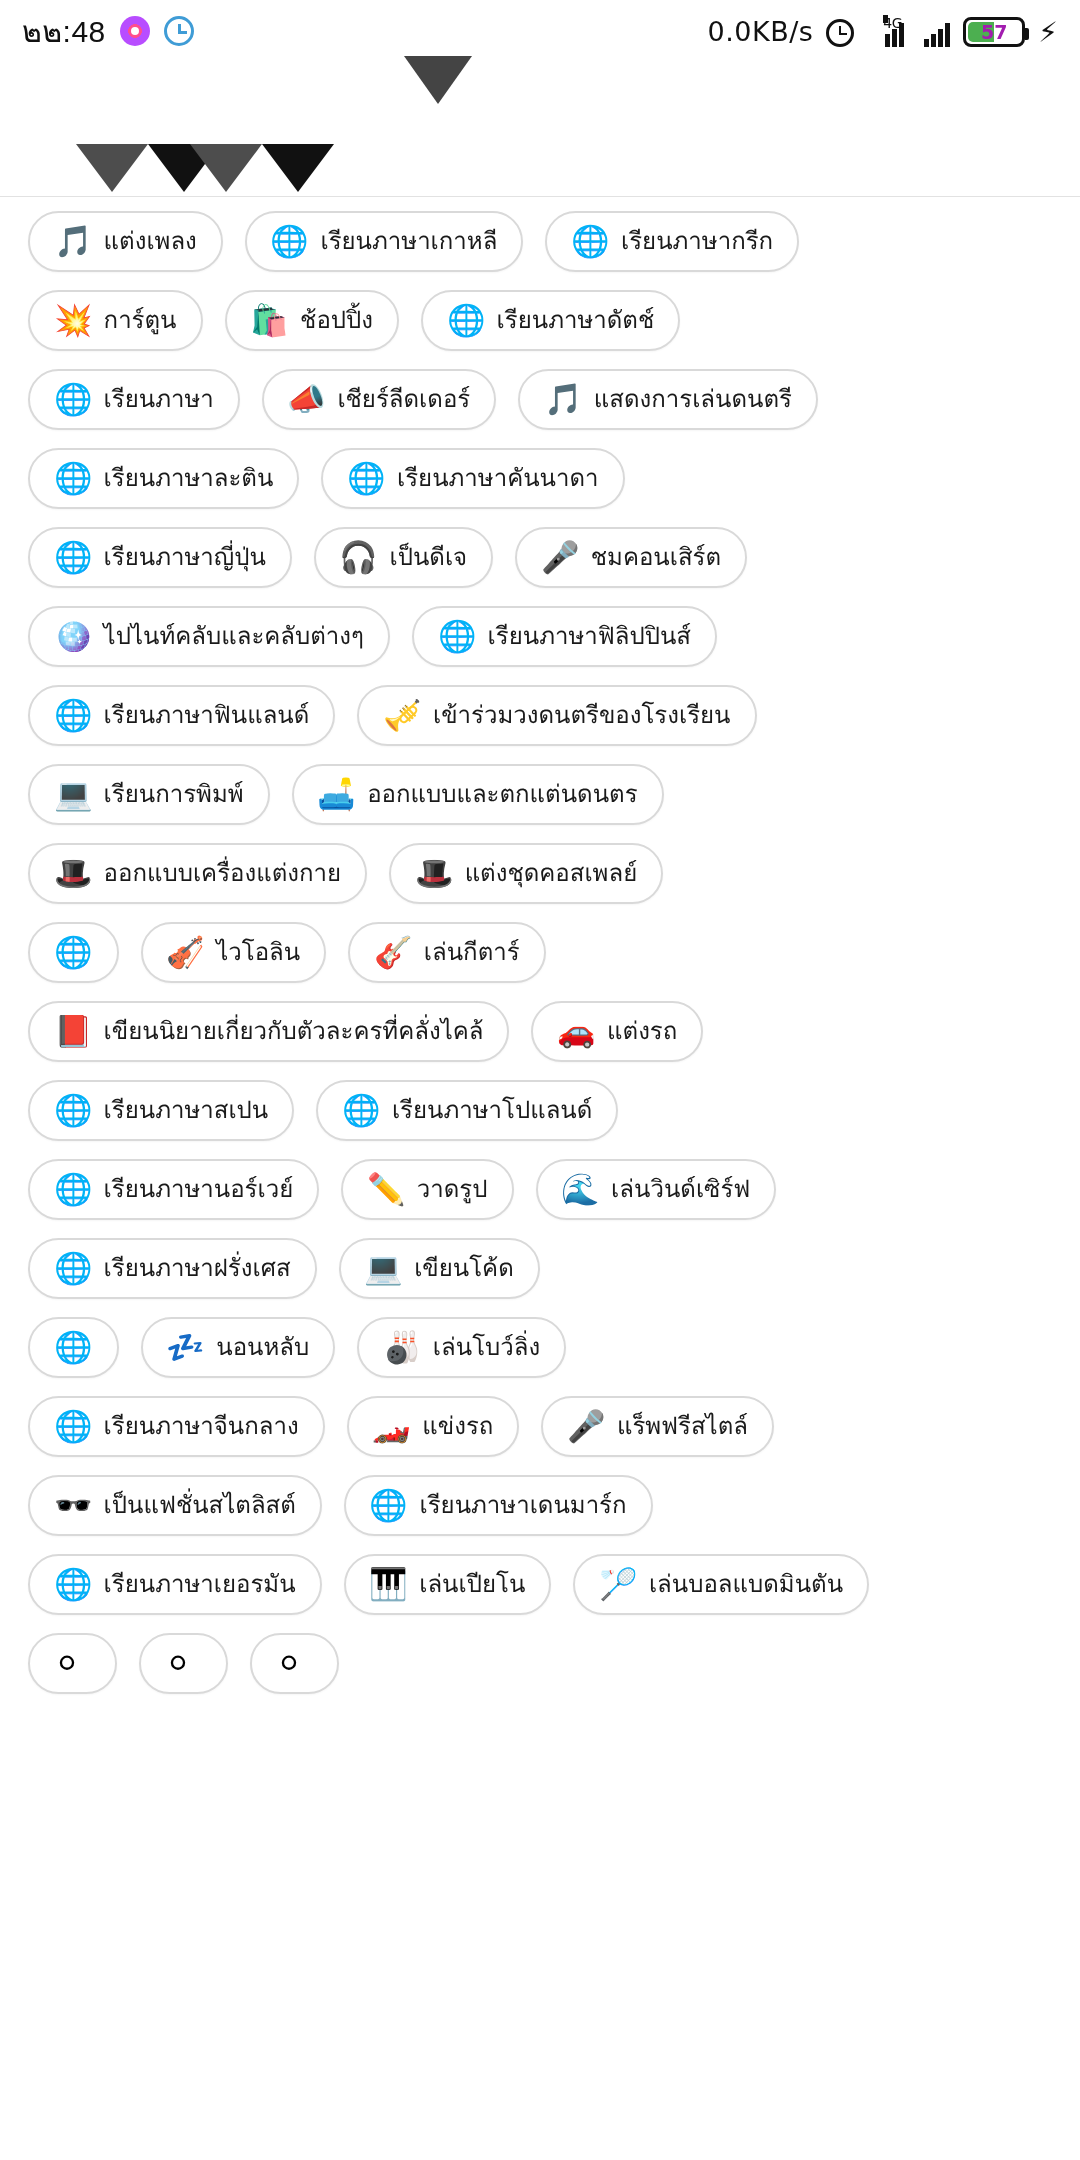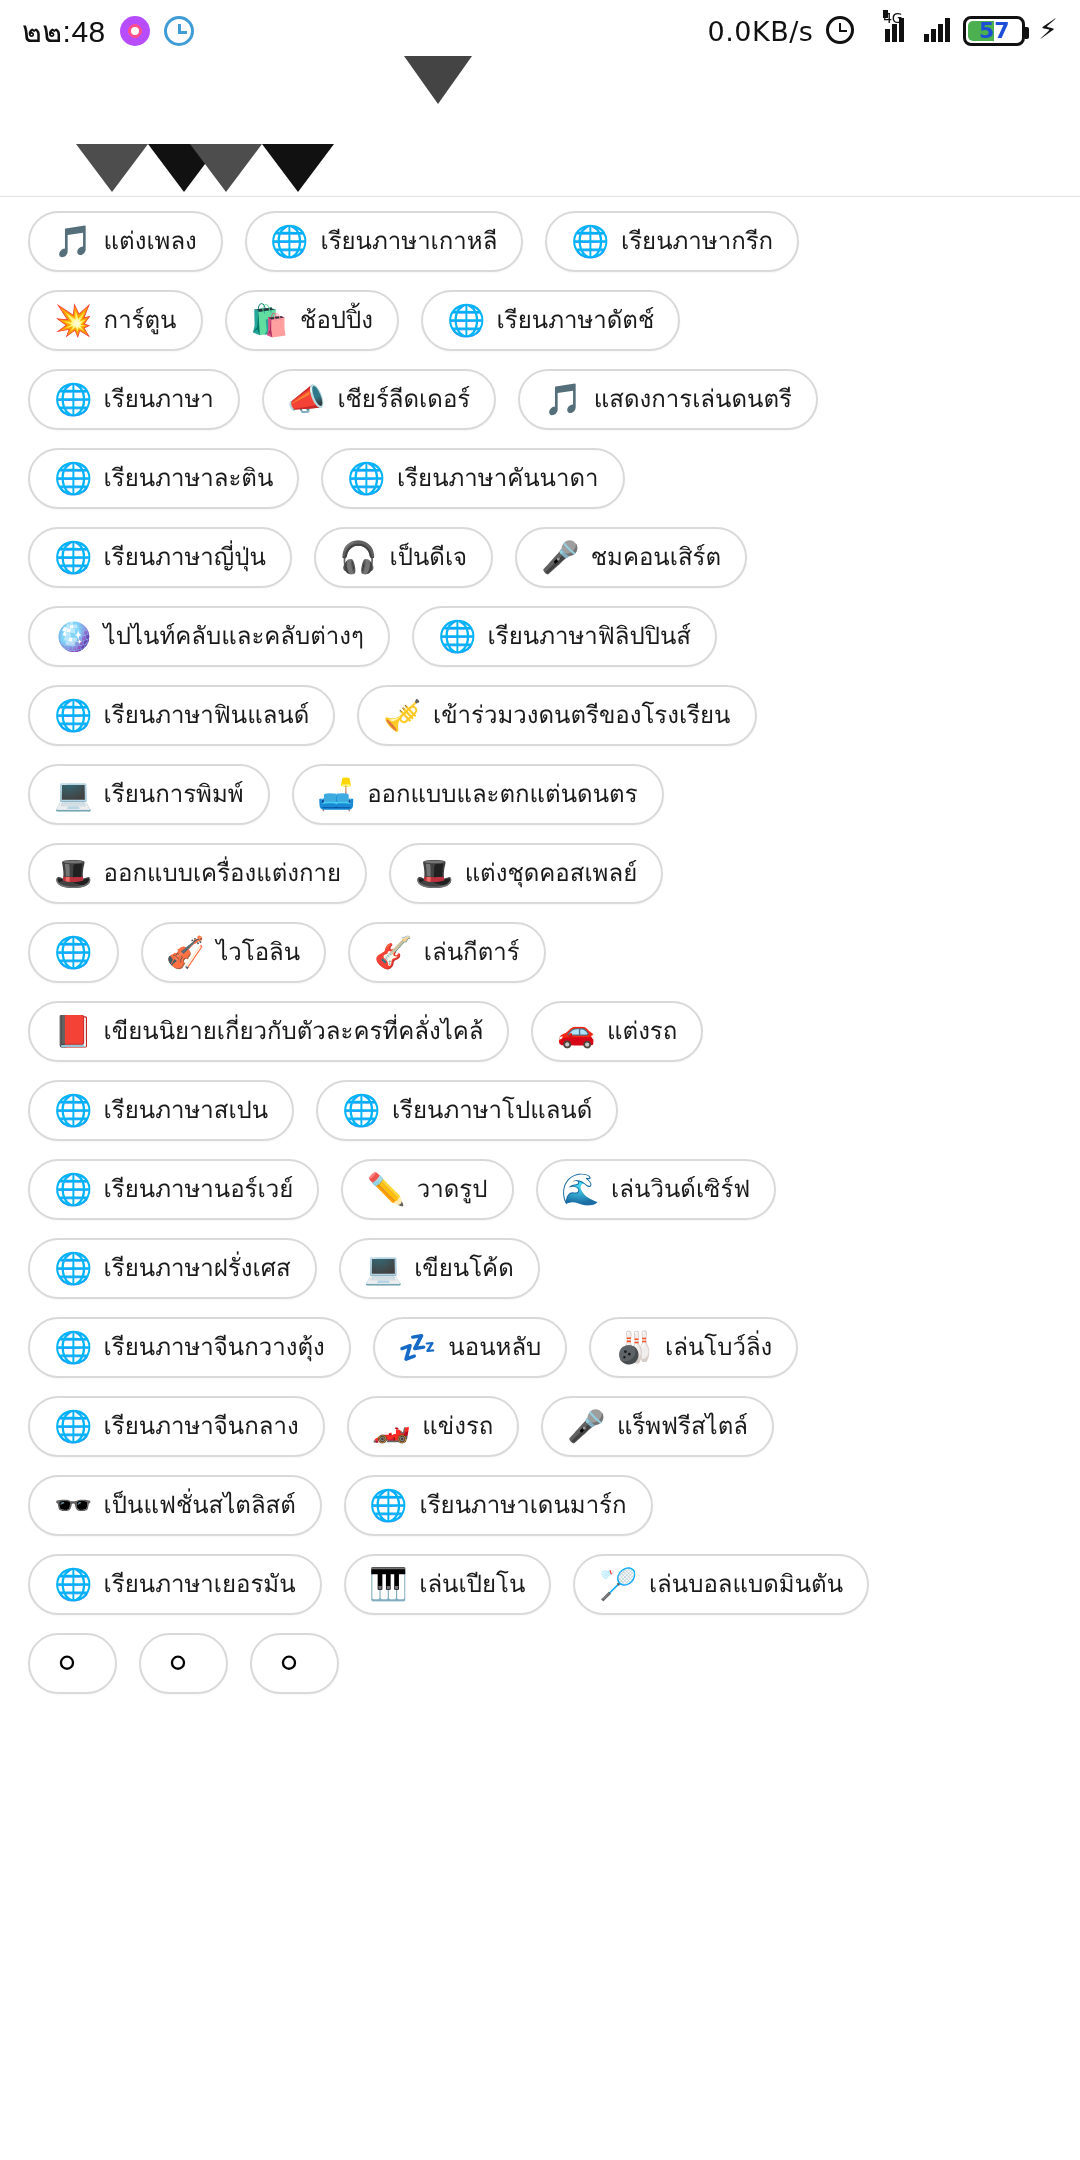--- a/index.html
+++ b/index.html
@@ -69,21 +69,21 @@
     content: "";
     position: absolute;
     left: 12px; top: 12px;
     width: 8px; height: 3px;
     background: #3f9cd6;
   }
 
   .sb-right {
     margin-left: auto;
     display: flex;
-    align-items: flex-start;
+    align-items: flex-end;
     gap: 13px;
   }
   .sb-speed {
     font-size: 27px;
     color: #111;
     letter-spacing: 0.5px;
   }
   .sb-alarm {
     width: 28px; height: 28px;
     border: 3px solid #111;
@@ -151,22 +151,22 @@
   }
   .sb-battery .fill {
     position: absolute;
     left: 2px; top: 2px; bottom: 2px;
     width: 46%;
     background: #4caf50;
     border-radius: 5px 0 0 5px;
   }
   .sb-battery .num {
     position: relative;
-    font-size: 22px;
-    color: #1d4ed8;
+    font-size: 19px;
+    color: #a21caf;
     font-weight: bold;
     z-index: 2;
   }
   .sb-bolt {
     font-size: 28px;
     color: #111;
     line-height: 1;
   }
 
   
@@ -451,21 +451,20 @@
         <span class="label">เรียนภาษาฝรั่งเศส</span>
       </div>
       <div class="chip">
         <span class="emoji">💻</span>
         <span class="label">เขียนโค้ด</span>
       </div>
     </div>
     <div class="chip-row">
       <div class="chip">
         <span class="emoji">🌐</span>
-        <span class="label">เรียนภาษาจีนกวางตุ้ง</span>
       </div>
       <div class="chip">
         <span class="emoji">💤</span>
         <span class="label">นอนหลับ</span>
       </div>
       <div class="chip">
         <span class="emoji">🎳</span>
         <span class="label">เล่นโบว์ลิ่ง</span>
       </div>
     </div>

